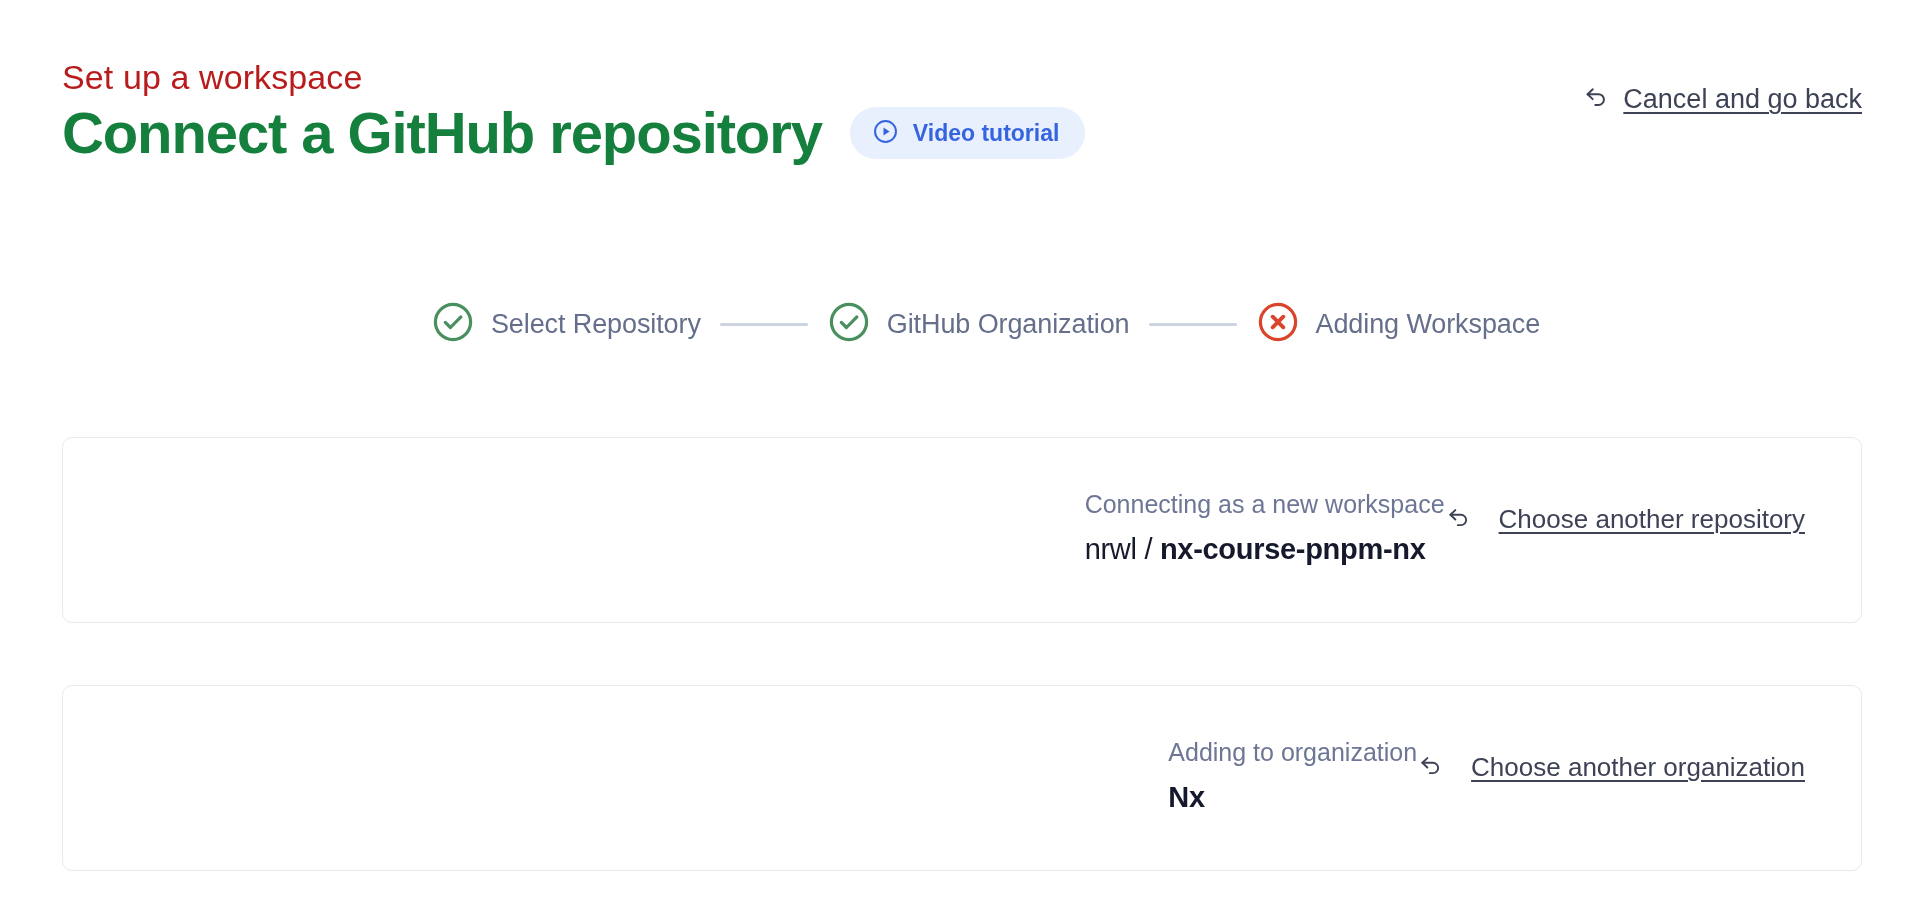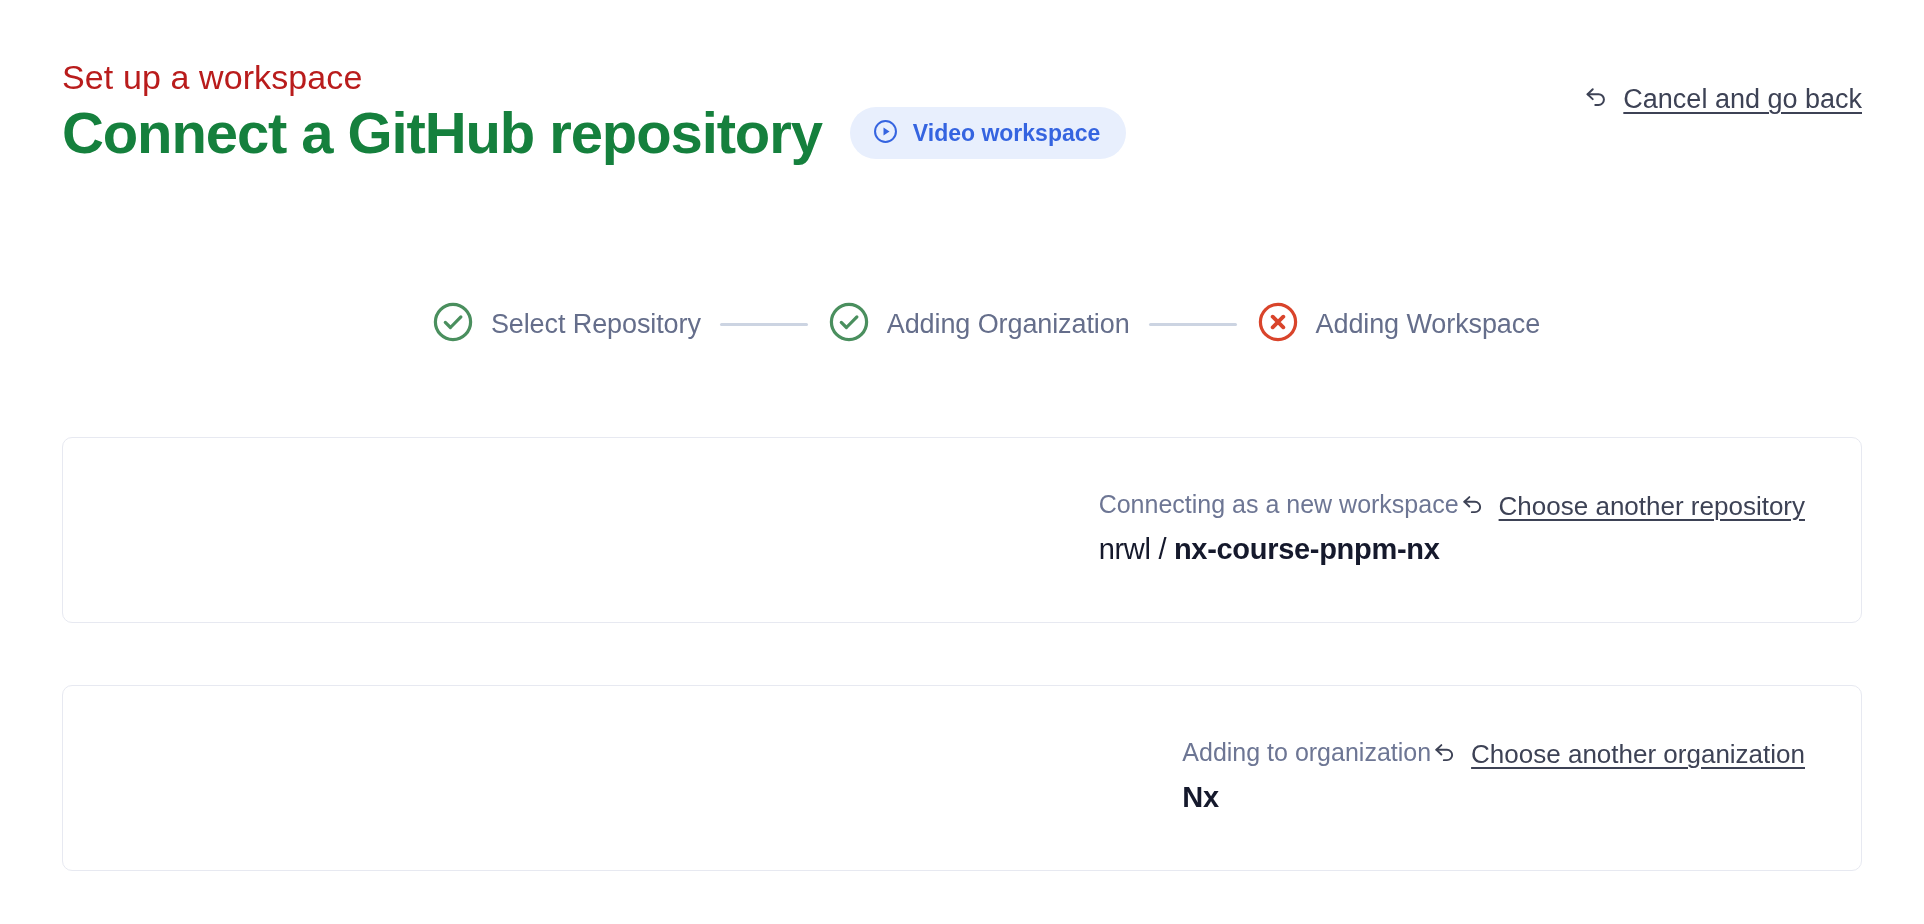--- a/index.html
+++ b/index.html
@@ -174,24 +174,24 @@
   }
 
   .card-value .owner { font-weight: 400; }
   .card-value .sep { font-weight: 500; }
   .card-value .repo { font-weight: 700; }
   .card-value.medium { font-weight: 600; }
 
   .card-link {
     display: inline-flex;
     align-items: center;
-    gap: 13px;
+    gap: 27px;
     cursor: pointer;
     text-decoration: none;
-    margin-top: 2px;
+    margin-top: 15px;
   }
 
   .card-link .link-text {
     font-size: 26px;
     line-height: 32px;
     color: #3d4255;
     text-decoration: underline;
     text-underline-offset: 4px;
     text-decoration-thickness: 1.5px;
     white-space: nowrap;
@@ -208,21 +208,21 @@
     <div class="title-row">
       <h1 class="page-title">Connect a GitHub repository</h1>
 
       <button class="video-badge">
         <span class="play-icon">
           <svg width="27" height="27" viewBox="0 0 24 24" fill="none">
             <circle cx="12" cy="12" r="9.3" stroke="#3564e0" stroke-width="1.8"></circle>
             <path d="M10.2 8.4 L15.6 12 L10.2 15.6 Z" fill="#3564e0"></path>
           </svg>
         </span>
-        <span class="video-badge-label">Video workspace</span>
+        <span class="video-badge-label">Video tutorial</span>
       </button>
     </div>
   </div>
 
   <a class="cancel-link">
     <span class="back-arrow-icon">
       <svg width="28" height="28" viewBox="0 0 24 24" fill="none">
         <path d="M9.2 5.4 L4.8 9.6 L9.2 13.8" stroke="#3d4255" stroke-width="1.7" stroke-linecap="round" stroke-linejoin="round"></path>
         <path d="M4.8 9.6 H14.2 A4.6 4.6 0 0 1 14.2 18.8 H11.4" stroke="#3d4255" stroke-width="1.7" stroke-linecap="round" stroke-linejoin="round"></path>
       </svg>
@@ -244,21 +244,21 @@
 
     <span class="step-connector"></span>
 
     <div class="step">
       <span class="step-icon">
         <svg width="44" height="44" viewBox="0 0 24 24" fill="none">
           <circle cx="12" cy="12" r="9.6" stroke="#4a8f5e" stroke-width="1.75"></circle>
           <path d="M7.8 12.2 L10.6 15.0 L16.3 9.2" stroke="#4a8f5e" stroke-width="1.75" stroke-linecap="round" stroke-linejoin="round"></path>
         </svg>
       </span>
-      <span class="step-label">Adding Organization</span>
+      <span class="step-label">GitHub Organization</span>
     </div>
 
     <span class="step-connector"></span>
 
     <div class="step">
       <span class="step-icon">
         <svg width="44" height="44" viewBox="0 0 24 24" fill="none">
           <circle cx="12" cy="12" r="9.6" stroke="#d9442b" stroke-width="1.75"></circle>
           <path d="M9.1 9.1 L14.9 14.9 M14.9 9.1 L9.1 14.9" stroke="#d9442b" stroke-width="2.1" stroke-linecap="round"></path>
         </svg>

